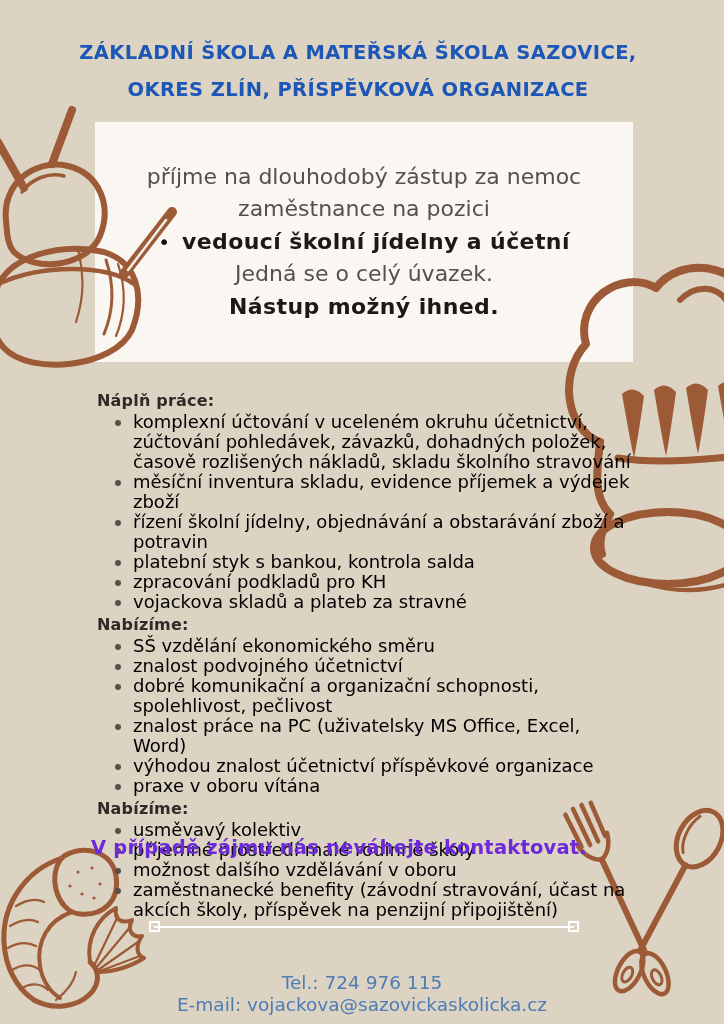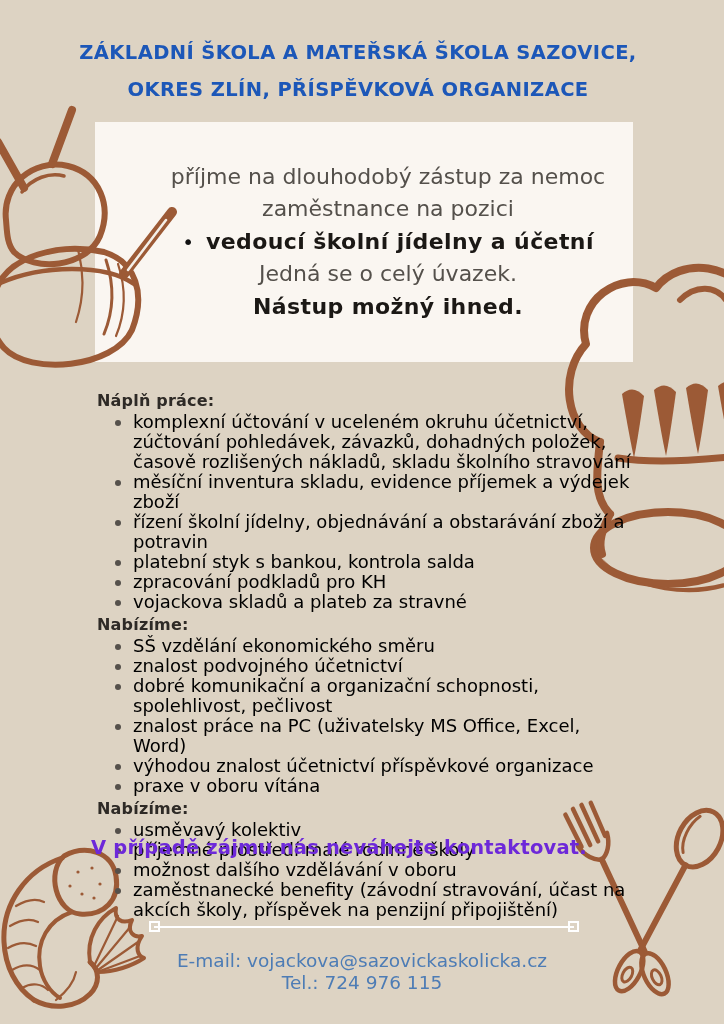--- a/index.html
+++ b/index.html
@@ -16,21 +16,21 @@
   }
   
   .card {
     position:absolute; left:95px; top:122px; width:538px; height:240px;
     background:#faf6f1; z-index:1;
   }
   .intro {
     position:absolute; left:95px; top:122px; width:538px; height:240px;
     z-index:3; display:flex; flex-direction:column; justify-content:center;
     align-items:center; text-align:center;
-    color:#54504b; font-size:22px; line-height:32.5px;padding-left:24px;
+    color:#54504b; font-size:22px; line-height:32.5px;
   }
   .intro .strong { color:#1b1815; font-weight:bold; letter-spacing:0.4px; }
   .intro .bullet { color:#111; margin-right:12px; font-size:20px; }
   
   .content { position:absolute; left:97px; top:391px; width:536px; z-index:3; }
   .content h3 {
     margin:3px 0 2px; font-size:16px; font-weight:bold;
     color:#2e2a26; letter-spacing:0.2px;
   }
   .content h3:first-child { margin-top:0; }
@@ -44,21 +44,21 @@
     font-size:19.5px; letter-spacing:0.2px;
   }
   .divider { position:absolute; top:921px; left:149px; width:430px; height:11px; z-index:3; }
   .divider .line { position:absolute; top:4.5px; left:5px; right:5px; height:2px; background:#ffffff; }
   .divider .sq { position:absolute; top:0; width:7px; height:7px; border:2px solid #ffffff; background:transparent; }
   .divider .sq.l { left:0; } .divider .sq.r { right:0; }
   .email, .tel {
     position:absolute; left:0; right:0; z-index:3; text-align:center;
     color:#4d7cb5; font-size:18.5px; line-height:26px;
   }
-  .email { top:948px; } .tel { top:970px; }
+  .email { top:992px; } .tel { top:970px; }
   
   .decor { position:absolute; z-index:2; pointer-events:none; }
   .decor svg { display:block; }
   .d-pots { left:-6px; top:100px; width:260px; height:340px; }
   .d-hat { left:556px; top:262px; width:212px; height:332px; }
   .d-croissant { left:-14px; top:842px; width:170px; height:170px; }
   .d-forkspoon { left:553px; top:793px; width:190px; height:245px; }
 </style>
 </head>
 <body>

